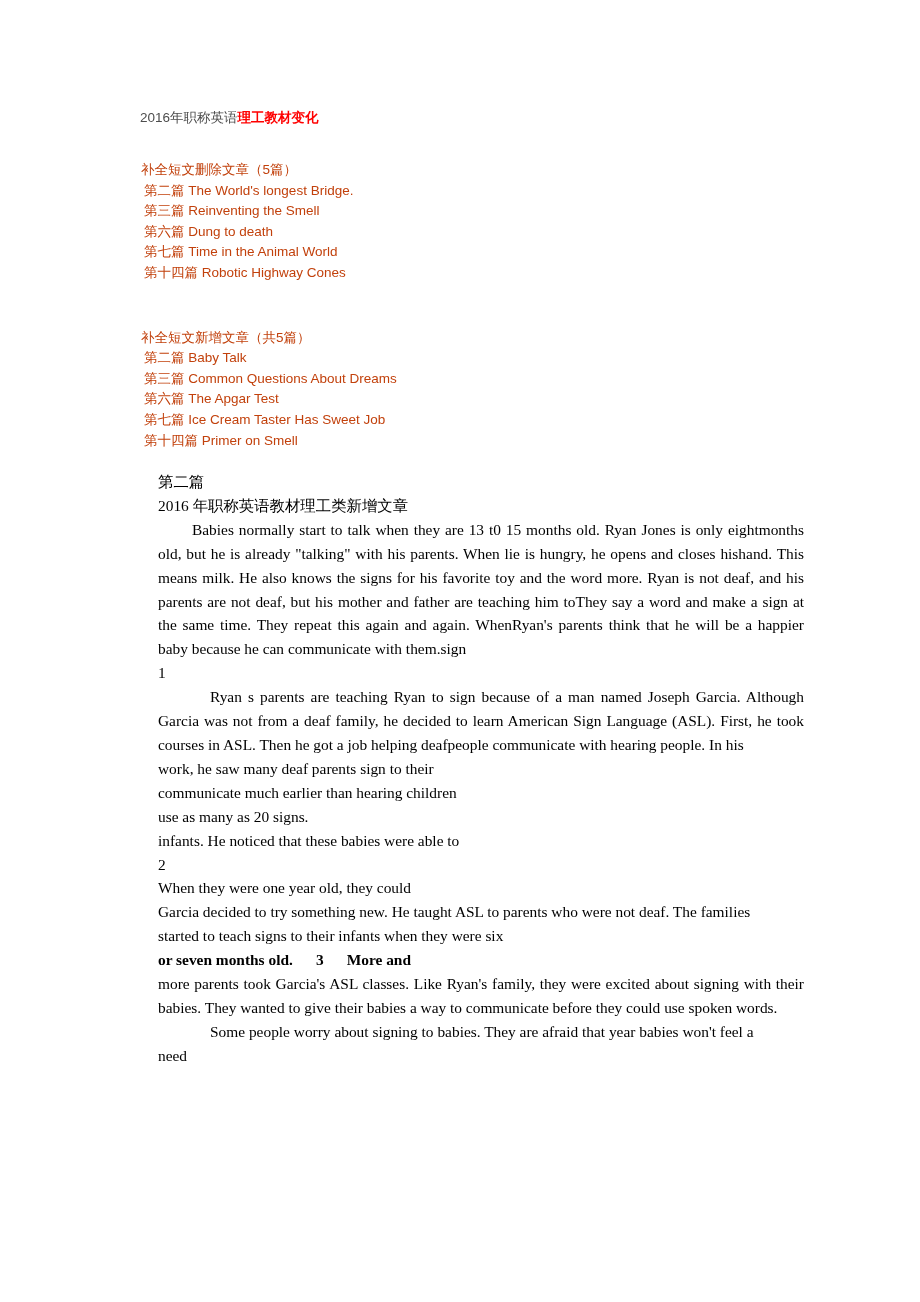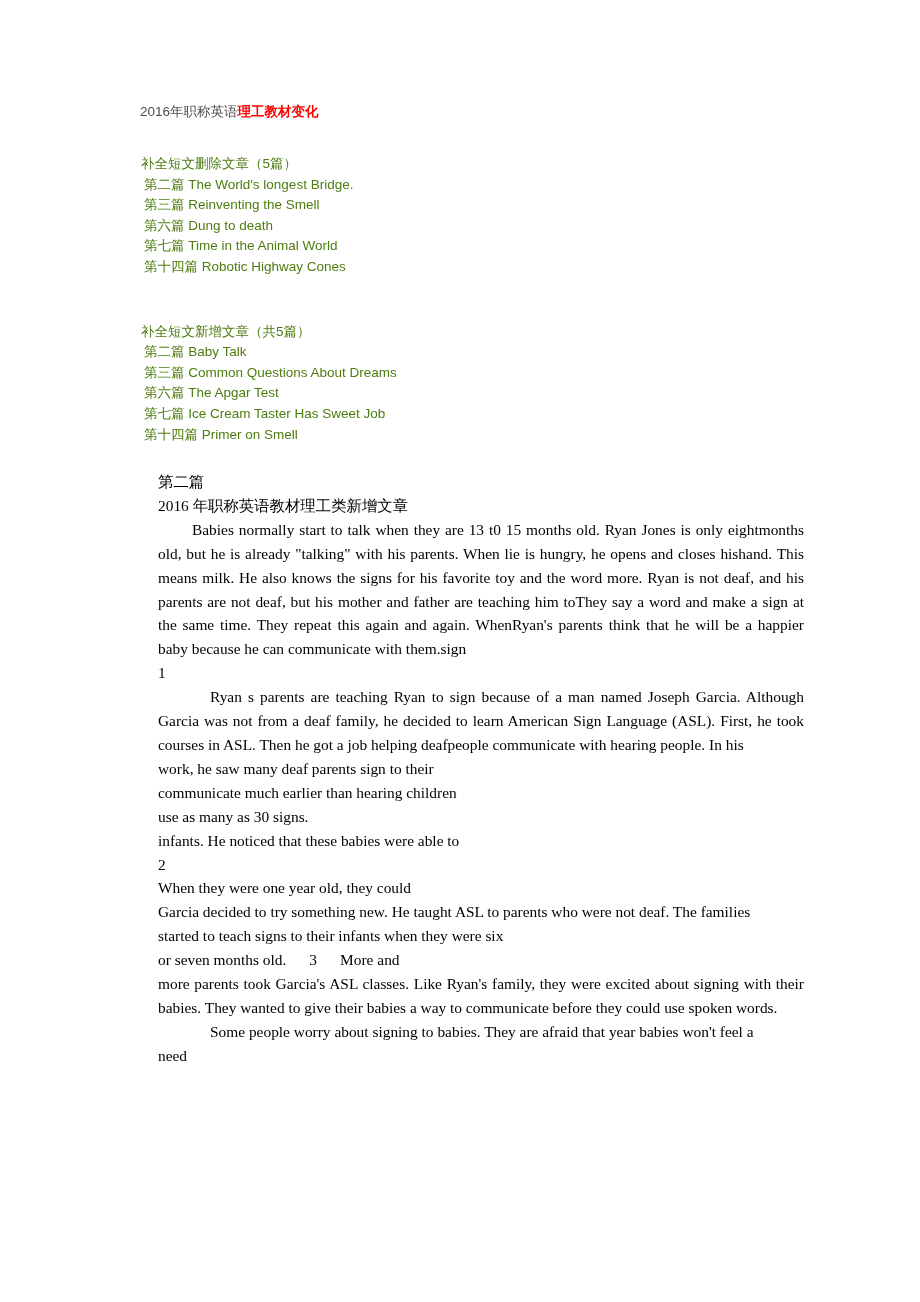--- a/index.html
+++ b/index.html
@@ -13,40 +13,40 @@
     position: relative;
     overflow: hidden;
     font-family: "Liberation Serif", serif;
     color: #000000;
   }
 
   
   .note-block {
     position: absolute;
     left: 140px;
-    top: 102px;
+    top: 108px;
     width: 700px;
   }
   .note-title {
     font-family: "Liberation Sans", sans-serif;
     font-size: 13.5px;
     line-height: 20px;
     color: #4d4d4d;
     white-space: nowrap;
   }
   .note-title .accent {
     color: #ff0000;
     font-weight: bold;
   }
 
   .list-group {
     font-family: "Liberation Sans", sans-serif;
     font-size: 13.5px;
     line-height: 20.6px;
-    color: #4d7c0f;
+    color: #c2410c;
   }
   .list-group.first { margin-top: 32px; }
   .list-group.second { margin-top: 44px; }
   .list-heading {
     white-space: nowrap;
     padding-left: 1px;
   }
   .list-item {
     white-space: nowrap;
     padding-left: 4px;
@@ -76,20 +76,21 @@
     margin: 0;
   }
   .para.indent { text-indent: 34px; }
   .para.indent-lg { text-indent: 52px; }
   .line {
     white-space: nowrap;
     margin: 0;
   }
   .line.tab-3 {
     white-space: pre;
+    font-weight: bold;
   }
 </style>
 </head>
 <body>
 
 <div class="note-block">
 
   <div class="note-title"><span>2016年职称英语</span><span class="accent">理工教材变化</span></div>
 
   <div class="list-group first">
@@ -117,21 +118,21 @@
   <div class="art-head">第二篇</div>
   <div class="art-head">2016 年职称英语教材理工类新增文章</div>
 
   <p class="para indent">Babies normally start to talk when they are 13 t0 15 months old. Ryan Jones is only eightmonths old, but he is already "talking" with his parents. When lie is hungry, he opens and closes hishand. This means milk. He also knows the signs for his favorite toy and the word more. Ryan is not deaf, and his parents are not deaf, but his mother and father are teaching him toThey say a word and make a sign at the same time. They repeat this again and again. WhenRyan's parents think that he will be a happier baby because he can communicate with them.sign</p>
   <div class="line">1</div>
 
   <p class="para indent-lg">Ryan s parents are teaching Ryan to sign because of a man named Joseph Garcia. Although Garcia was not from a deaf family, he decided to learn American Sign Language (ASL). First, he took courses in ASL. Then he got a job helping deafpeople communicate with hearing people. In his</p>
 
   <div class="line">work, he saw many deaf parents sign to their</div>
   <div class="line">communicate much earlier than hearing children</div>
-  <div class="line">use as many as 30 signs.</div>
+  <div class="line">use as many as 20 signs.</div>
   <div class="line">infants. He noticed that these babies were able to</div>
 
   <div class="line">2</div>
 
   <div class="line">When they were one year old, they could</div>
   <div class="line">Garcia decided to try something new. He taught ASL to parents who were not deaf. The families</div>
   <div class="line">started to teach signs to their infants when they were six</div>
 
   <div class="line tab-3">or seven months old.      3      More and</div>
 

